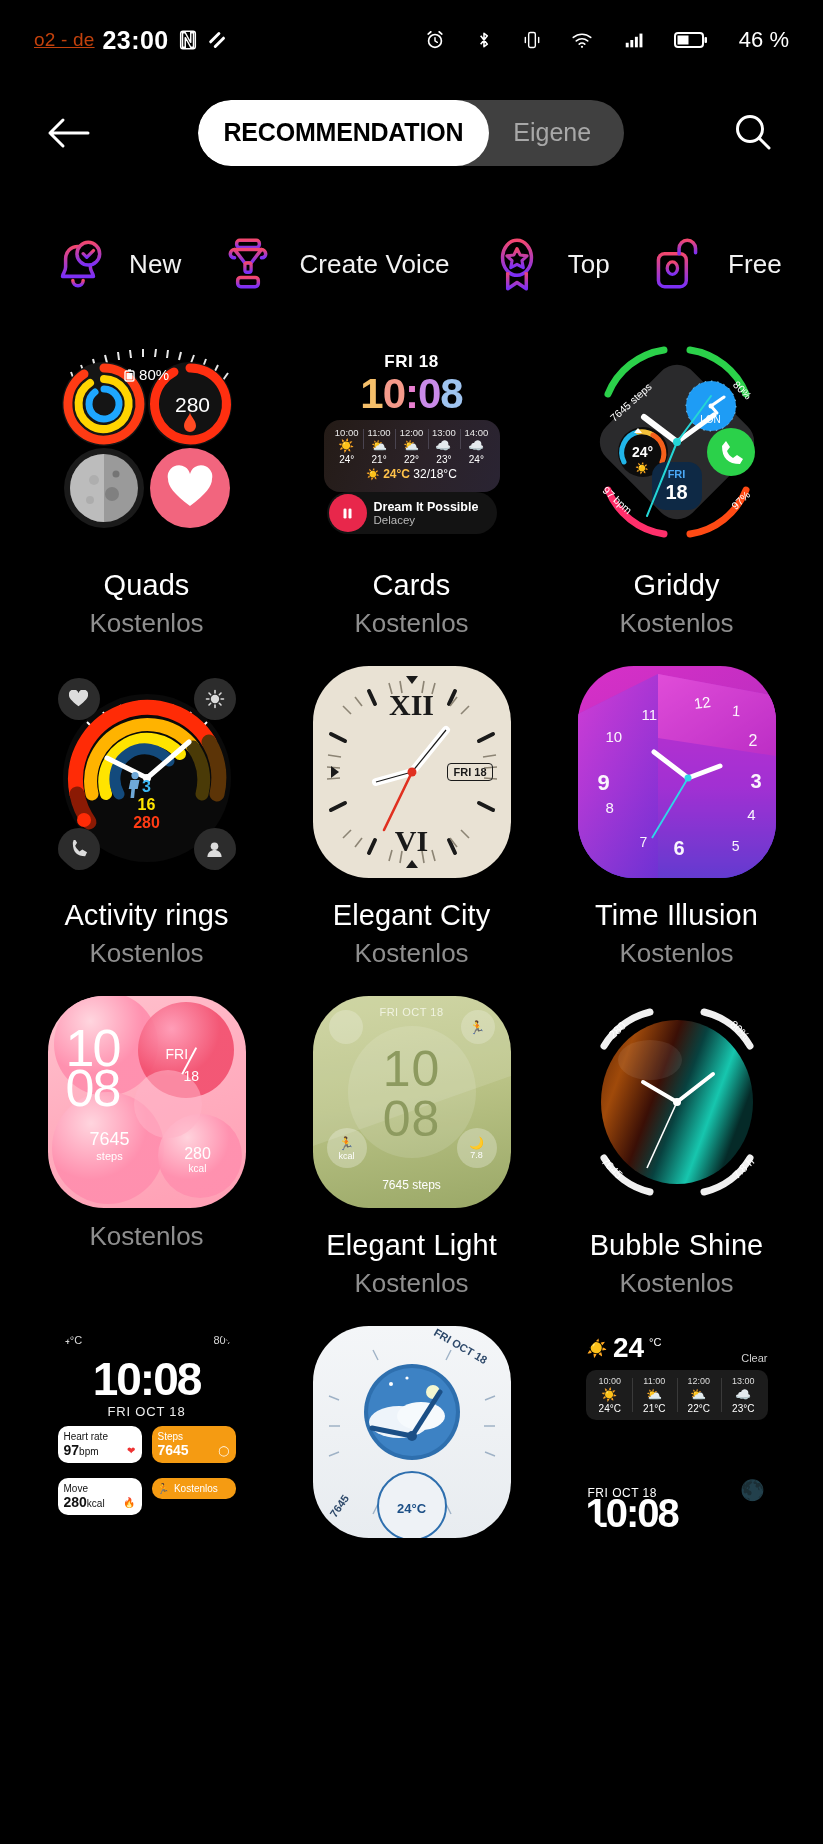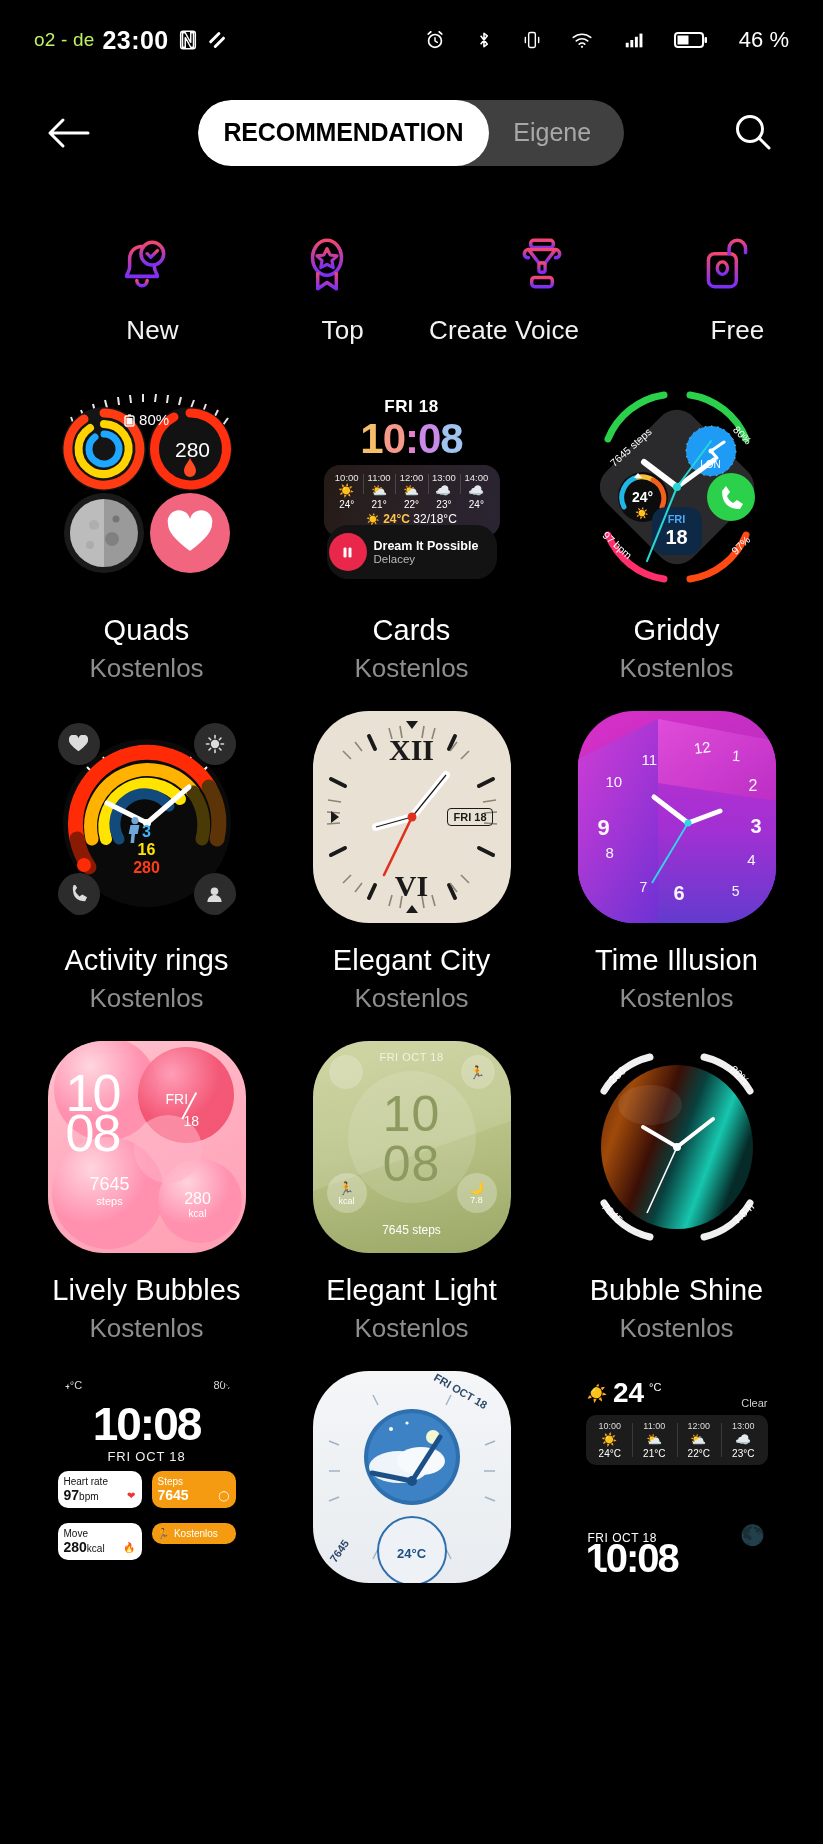--- a/index.html
+++ b/index.html
@@ -11,21 +11,21 @@
     -webkit-font-smoothing:antialiased;
   }
   .screen { position:relative; width:823px; height:1844px; background:#000; }
 
   
   .statusbar {
     height:80px; display:flex; align-items:center;
     justify-content:space-between; padding:0 34px;
   }
   .sb-left { display:flex; align-items:center; gap:8px; }
-  .sb-carrier { font-size:19px; letter-spacing:.2px; color:#bef264; }
+  .sb-carrier { font-size:19px; letter-spacing:.2px; color:#c2410c;text-decoration:underline; }
   .sb-time { font-size:25px; font-weight:600; letter-spacing:.4px; }
   .sb-right { display:flex; align-items:center; gap:28px; }
   .sb-icon { display:inline-flex; align-items:center; justify-content:center; }
   .sb-batt-txt { font-size:22px; font-weight:500; margin-left:3px; }
 
   
   .header {
     height:105px; display:flex; align-items:center;
     padding:0 40px; gap:0; position:relative;
   }
@@ -48,21 +48,21 @@
   }
   .seg-item.inactive { color:#a8a8a8; padding:0 24px; font-weight:400; }
   .search-btn { width:60px; height:60px; display:flex; align-items:center; justify-content:center; cursor:pointer; }
 
   
   .categories {
     display:flex; justify-content:space-around;
     padding:42px 26px 0 26px;
   }
   .cat {
-    display:flex; flex-direction:column; align-items:flex-end;
+    display:flex; flex-direction:row; align-items:center;
     gap:14px; cursor:pointer; min-width:120px;
   }
   .cat-ico { width:74px; height:74px; display:flex; align-items:center; justify-content:center; }
   .cat-label { font-size:26px; color:#f2f2f2; letter-spacing:.1px; }
 
   
   .grid {
     display:grid; grid-template-columns:repeat(3,1fr);
     gap:0 0; padding:28px 14px 0 14px;
   }
@@ -94,21 +94,21 @@
     padding:7px 4px 4px 4px;
   }
   .c-wrow { display:flex; justify-content:space-between; padding:0 3px; }
   .c-wcol { flex:1; text-align:center; position:relative; }
   .c-wcol + .c-wcol:before { content:""; position:absolute; left:0; top:2px; bottom:16px; width:1px; background:#4a4450; }
   .c-wtime { font-size:9.5px; color:#e8e8e8; }
   .c-wico { font-size:13px; line-height:16px; }
   .c-wtemp { font-size:10px; color:#fff; }
   .c-wsum { text-align:center; font-size:12px; margin-top:2px; }
   .c-music {
-    position:absolute; bottom:14px; left:14px; right:14px; height:54px;
+    position:absolute; bottom:14px; left:14px; right:14px; height:42px;
     background:#131313; border-radius:21px; display:flex; align-items:center; gap:7px; padding-left:2px;
   }
   .c-playbtn { width:38px; height:38px; border-radius:50%; background:#e8274b; display:flex; align-items:center; justify-content:center; flex:none; }
   .c-song { font-size:12.5px; font-weight:600; color:#fff; line-height:14px; }
   .c-artist { font-size:11.5px; color:#b9b9b9; line-height:13px; }
 
   
   .griddy { background:#000; }
   .g-lab { position:absolute; font-size:11px; color:#fff; white-space:nowrap; }
 
@@ -269,39 +269,39 @@
           <circle cx="42" cy="22" r="11" fill="#000" stroke="url(#pg)" stroke-width="3.4"></circle>
           <path d="M37 22l3.5 3.5L47 19" fill="none" stroke="url(#pg)" stroke-width="3.2" stroke-linecap="round" stroke-linejoin="round"></path>
         </svg>
       </span>
       <span class="cat-label">New</span>
     </div>
 
     <div class="cat">
       <span class="cat-ico">
         <svg width="66" height="66" viewBox="0 0 64 64">
-          <ellipse cx="32" cy="26" rx="14" ry="17" fill="none" stroke="url(#pg)" stroke-width="3.4"></ellipse>
-          <path d="M32 17l3 6.2 6.8.9-5 4.7 1.3 6.7L32 32.3l-6.1 3.2 1.3-6.7-5-4.7 6.8-.9z" fill="none" stroke="url(#pg)" stroke-width="3" stroke-linejoin="round"></path>
-          <path d="M23 40v16l9-6 9 6V40" fill="none" stroke="url(#pg)" stroke-width="3.4" stroke-linejoin="round"></path>
-        </svg>
-      </span>
-      <span class="cat-label">Top</span>
-    </div>
-
-    <div class="cat">
-      <span class="cat-ico">
-        <svg width="66" height="66" viewBox="0 0 64 64">
           <rect x="21" y="9" width="22" height="7" rx="3" fill="none" stroke="url(#pg)" stroke-width="3.4"></rect>
           <path d="M19 18h26l-10 13h-6z" fill="none" stroke="url(#pg)" stroke-width="3.4" stroke-linejoin="round"></path>
           <path d="M19 18c-5 0-6 8 0 8M45 18c5 0 6 8 0 8" fill="none" stroke="url(#pg)" stroke-width="3.4" stroke-linecap="round"></path>
           <rect x="29" y="31" width="6" height="9" rx="2" fill="none" stroke="url(#pg)" stroke-width="3.2"></rect>
           <rect x="22" y="45" width="20" height="9" rx="3" fill="none" stroke="url(#pg)" stroke-width="3.4"></rect>
         </svg>
       </span>
       <span class="cat-label">Create Voice</span>
+    </div>
+
+    <div class="cat">
+      <span class="cat-ico">
+        <svg width="66" height="66" viewBox="0 0 64 64">
+          <ellipse cx="32" cy="26" rx="14" ry="17" fill="none" stroke="url(#pg)" stroke-width="3.4"></ellipse>
+          <path d="M32 17l3 6.2 6.8.9-5 4.7 1.3 6.7L32 32.3l-6.1 3.2 1.3-6.7-5-4.7 6.8-.9z" fill="none" stroke="url(#pg)" stroke-width="3" stroke-linejoin="round"></path>
+          <path d="M23 40v16l9-6 9 6V40" fill="none" stroke="url(#pg)" stroke-width="3.4" stroke-linejoin="round"></path>
+        </svg>
+      </span>
+      <span class="cat-label">Top</span>
     </div>
 
     <div class="cat">
       <span class="cat-ico">
         <svg width="66" height="66" viewBox="0 0 64 64">
           <rect x="14" y="22" width="27" height="32" rx="6" fill="none" stroke="url(#pg)" stroke-width="3.4"></rect>
           <path d="M34 22v-5a8 8 0 0 1 16 0v4" fill="none" stroke="url(#pg)" stroke-width="3.4" stroke-linecap="round"></path>
           <ellipse cx="27.5" cy="36" rx="5" ry="6" fill="none" stroke="url(#pg)" stroke-width="3.2"></ellipse>
           <path d="M27.5 40v5" stroke="url(#pg)" stroke-width="3.2" stroke-linecap="round"></path>
         </svg>
@@ -688,21 +688,20 @@
           <div class="lb-s" style="left:24px;bottom:46px;width:76px">
             <div style="font-size:18px">7645</div>
             <div style="font-size:11px">steps</div>
           </div>
           <div class="lb-s" style="right:16px;bottom:34px;width:64px">
             <div style="font-size:16px">280</div>
             <div style="font-size:10px">kcal</div>
           </div>
         </div>
       </div>
-      <div class="tile-name">Lively Bubbles</div>
       <div class="tile-price">Kostenlos</div>
     </div>
 
     <div class="tile">
       <div class="face-wrap">
         <div class="face elegant">
           <svg width="198" height="212" viewBox="0 0 198 212" style="position:absolute;left:0;top:0">
             <polygon points="0,0 198,0 198,80 0,150" fill="#ffffff" opacity=".12"></polygon>
             <ellipse cx="99" cy="96" rx="64" ry="66" fill="#ffffff" opacity=".13"></ellipse>
           </svg>

